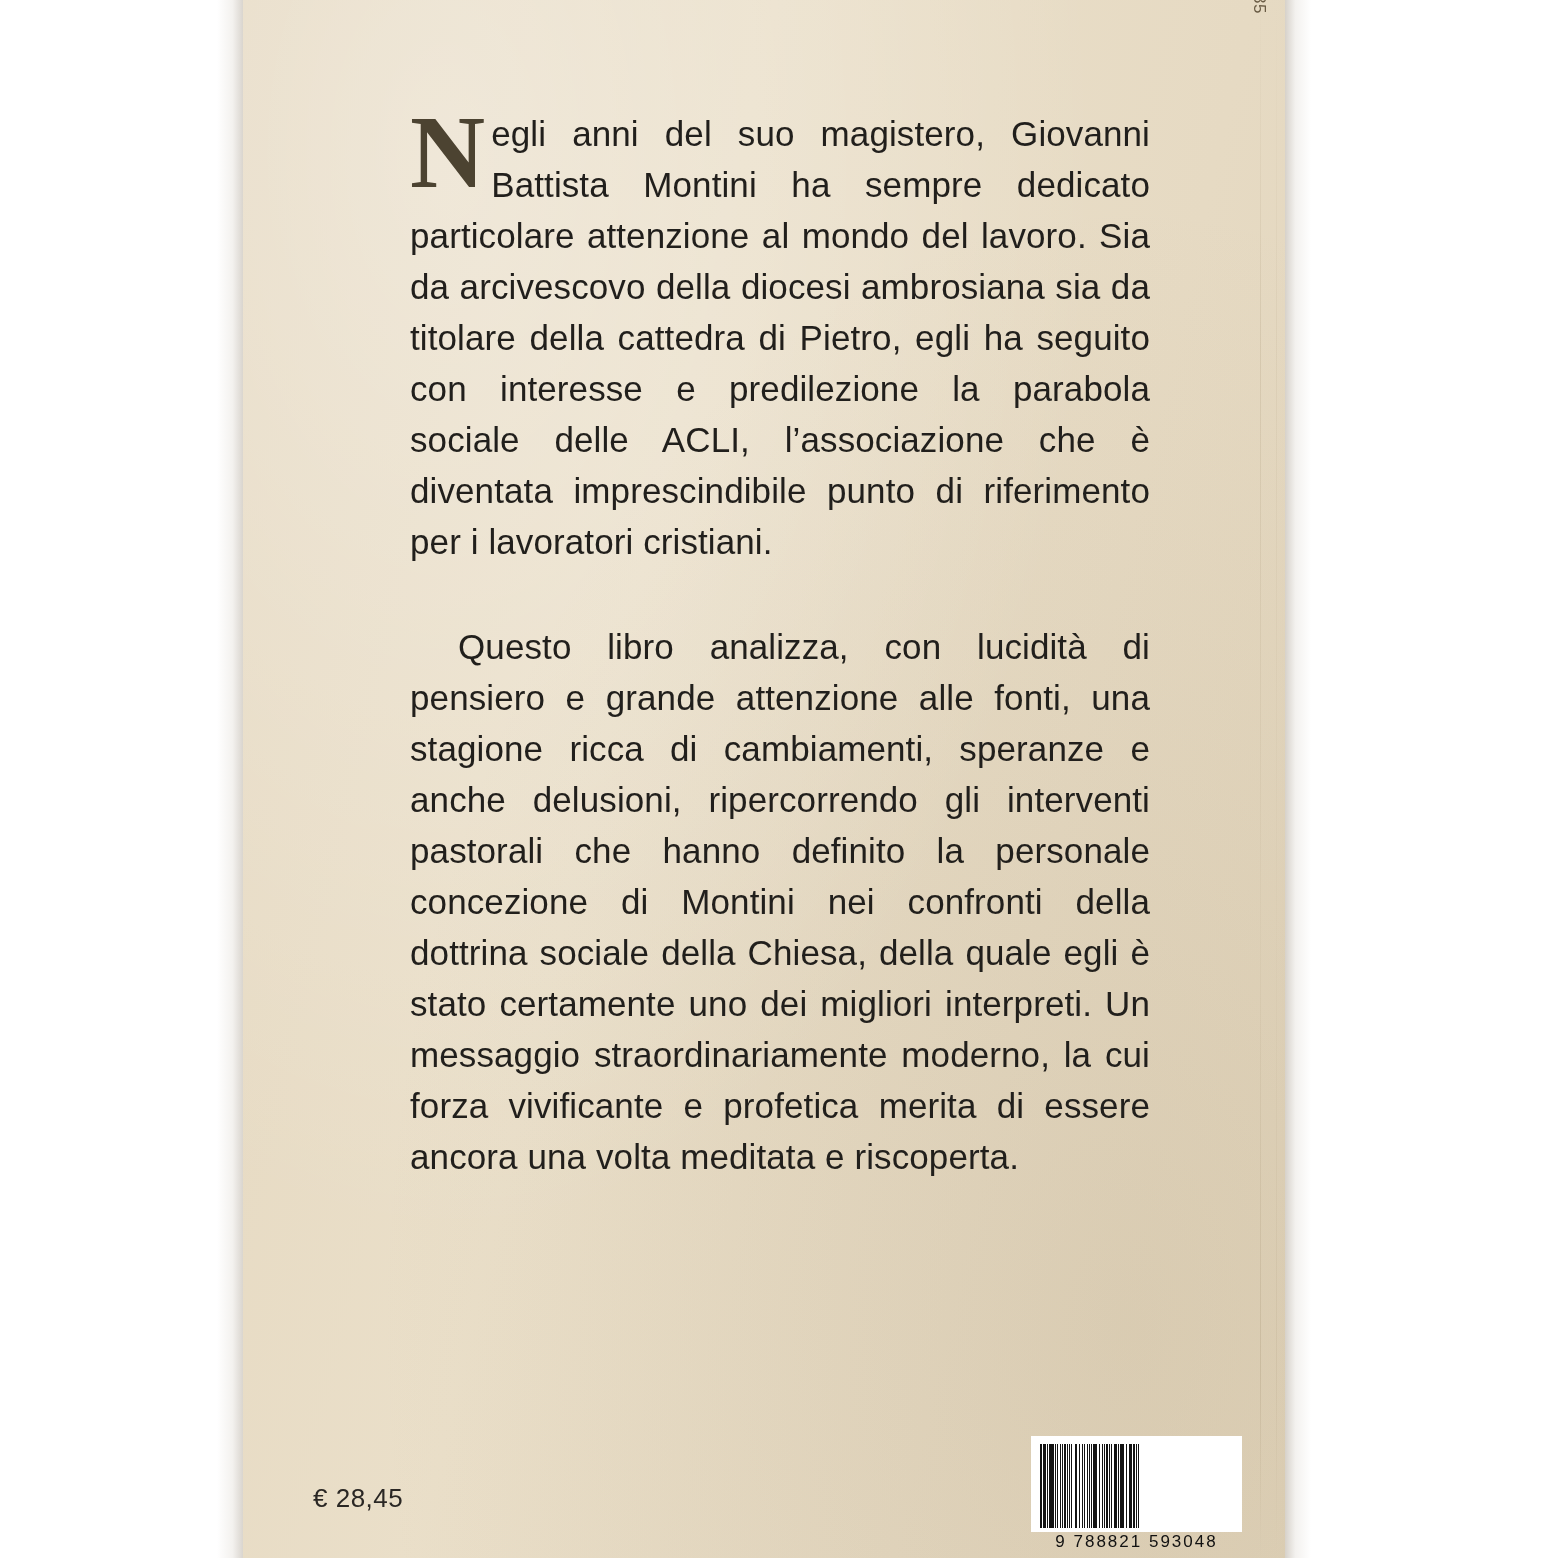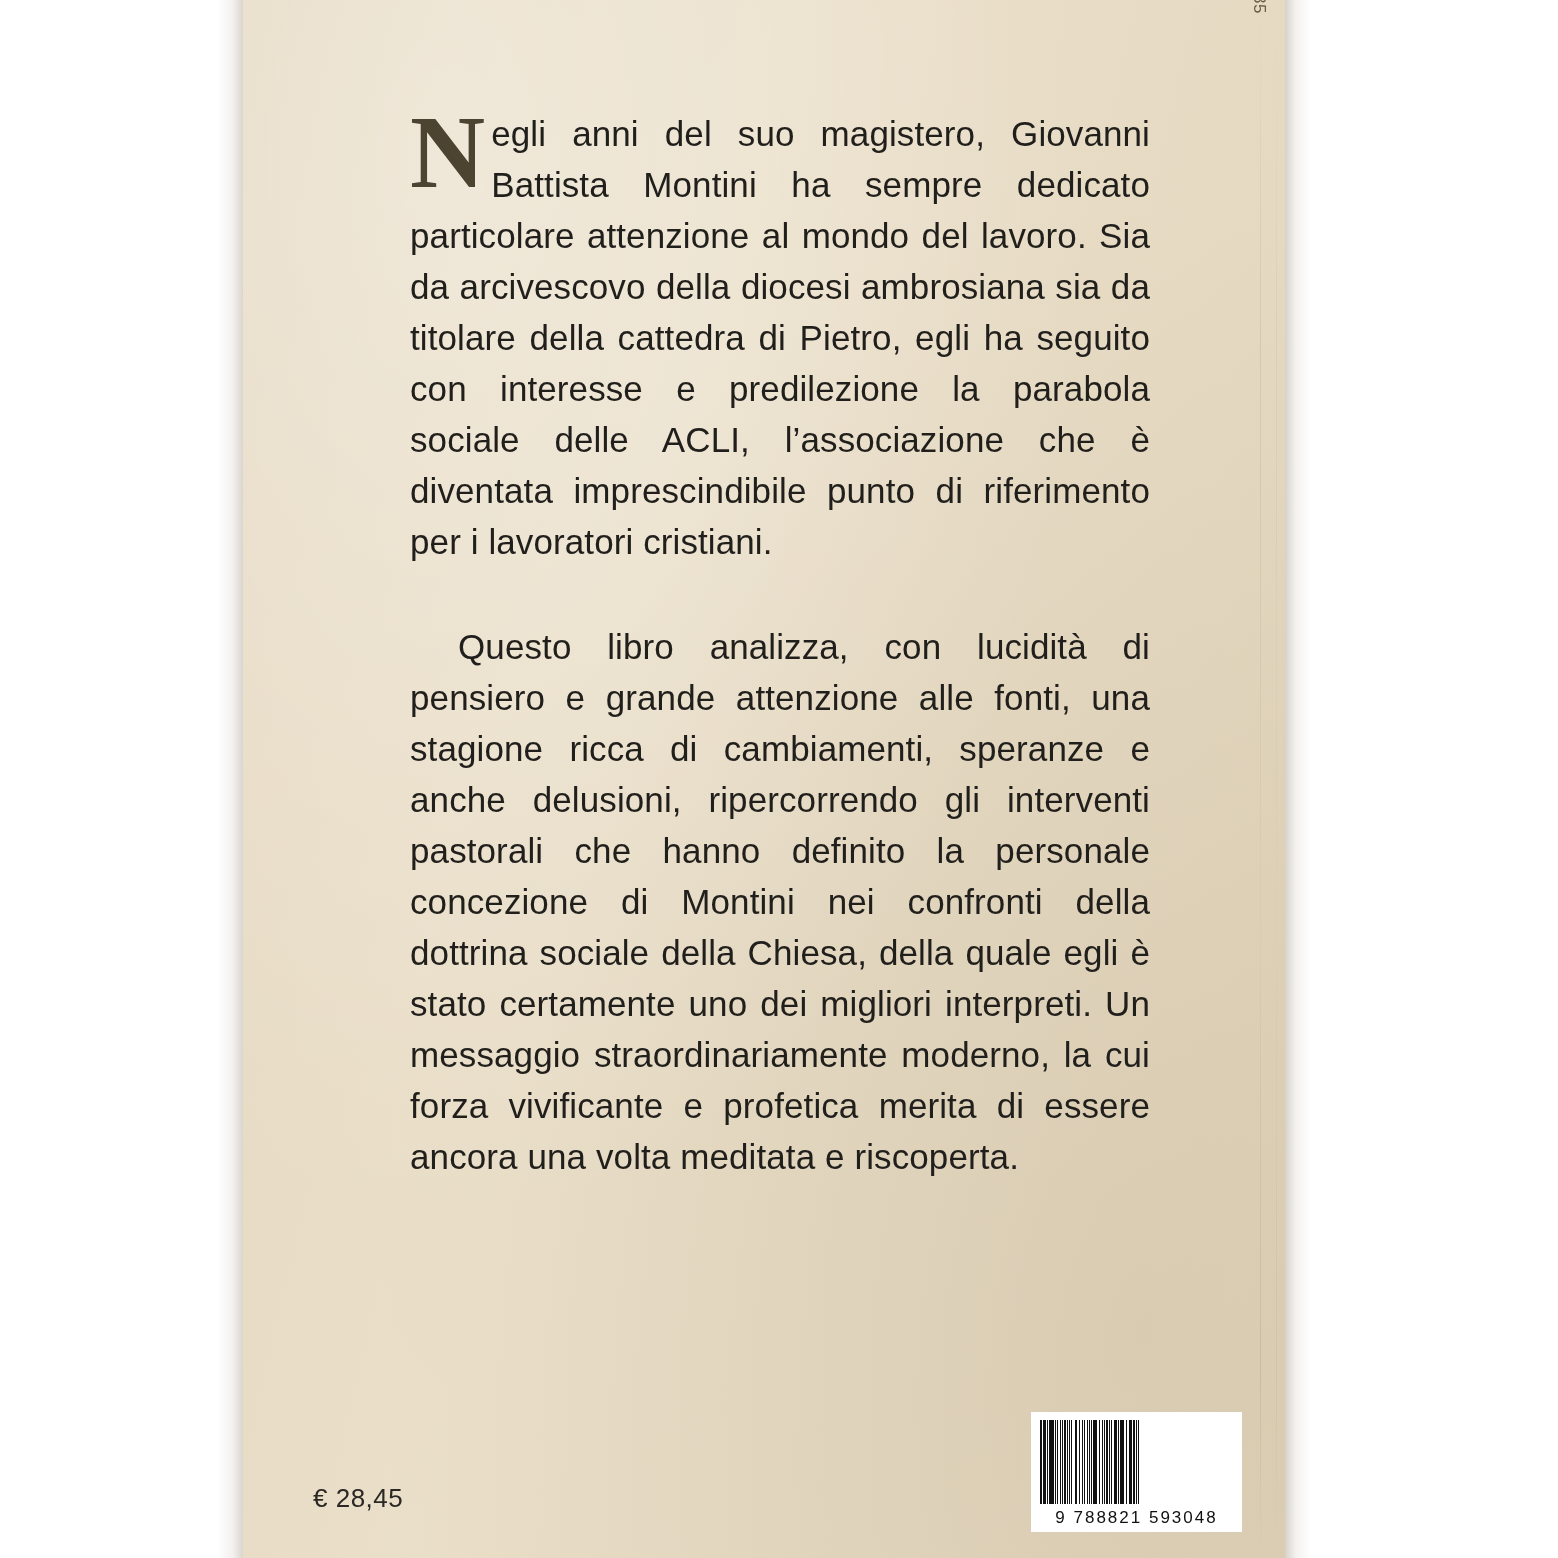--- a/index.html
+++ b/index.html
@@ -117,21 +117,21 @@
     color: #2a2724;
     letter-spacing: 0.5px;
   }
 
   
   #barcode-box {
     position: absolute;
     right: 43px;
     bottom: 26px;
     width: 211px;
-    height: 120px;
+    height: 96px;
     background: #ffffff;
     padding: 8px 9px 4px 9px;
     box-sizing: border-box;
   }
   #bars {
     height: 84px;
     display: flex;
     align-items: stretch;
     gap: 0;
   }

